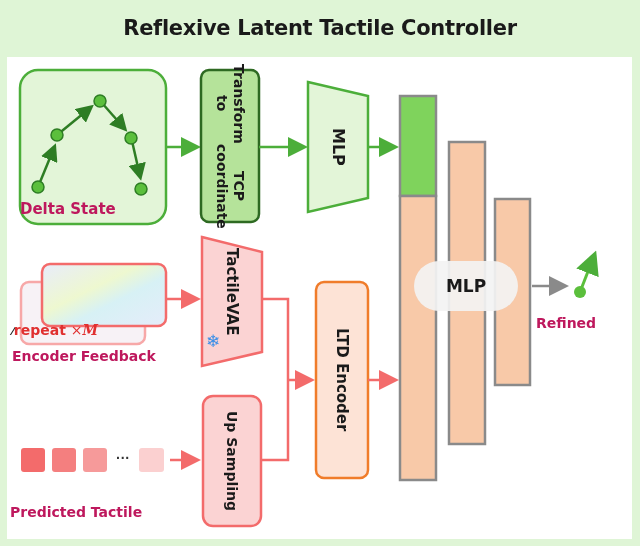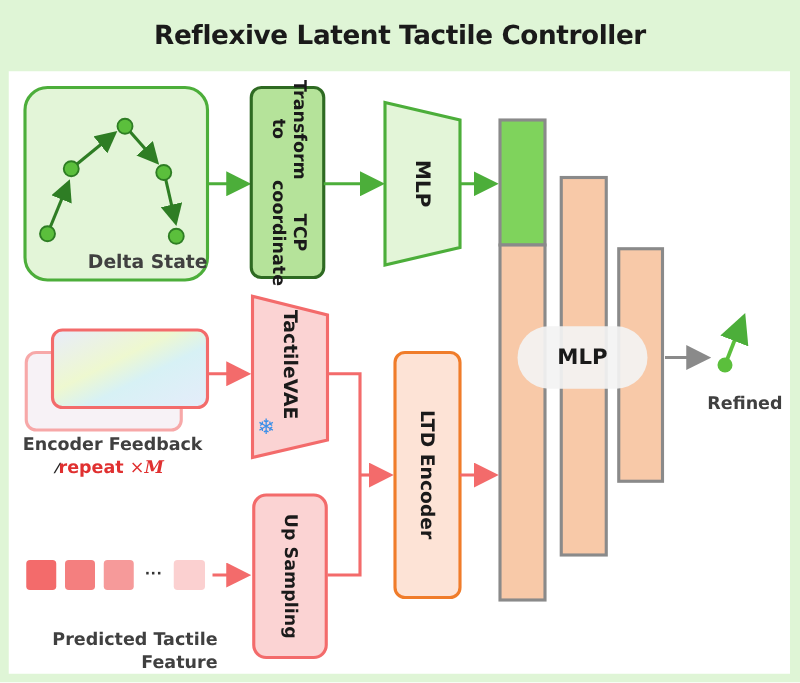--- a/index.html
+++ b/index.html
@@ -2,21 +2,21 @@
 <html><head>
 <meta charset="utf-8">
 <style>
   html,body{margin:0;padding:0;background:#ffffff;}
   body{width:640px;height:546px;position:relative;overflow:hidden;font-family:"Liberation Sans",sans-serif;}
   .frame{position:absolute;left:0;top:0;width:640px;height:546px;background:#dff5d6;}
   .title{position:absolute;left:0;top:0;width:640px;height:56px;display:flex;align-items:center;justify-content:center;font-family:"DejaVu Sans",sans-serif;font-weight:bold;font-size:21px;color:#1a1a1a;letter-spacing:-0.3px;}
   .panel{position:absolute;left:7px;top:57px;width:625px;height:482px;background:#ffffff;}
   .abs{position:absolute;}
   .vtext{writing-mode:vertical-rl;font-family:"DejaVu Sans",sans-serif;font-weight:bold;color:#1a1a1a;text-align:center;}
-  .lbl{position:absolute;font-family:"DejaVu Sans",sans-serif;font-weight:bold;color:#404040;text-align:right;font-size:14px;}
+  .lbl{position:absolute;font-family:"DejaVu Sans",sans-serif;font-weight:bold;color:#be185d;text-align:left;font-size:14px;}
   svg{position:absolute;left:0;top:0;}
 </style>
 </head>
 <body>
 
 <div class="frame"></div>
 <div class="title">Reflexive Latent Tactile Controller</div>
 <div class="panel"></div>
 
 <svg width="640" height="546" viewBox="0 0 640 546">
@@ -117,33 +117,32 @@
 </div>
 
 <div class="abs vtext" style="left:308px;top:96px;width:60px;height:102px;display:flex;justify-content:center;align-items:center;font-size:16px;">MLP</div>
 
 <div class="abs vtext" style="left:202px;top:250px;width:60px;height:84px;display:flex;flex-direction:row;justify-content:center;align-items:center;font-size:15px;line-height:18px;">
   <span>Tactile</span>
   <span>VAE</span>
 </div>
 <div class="abs" style="left:203px;top:332px;width:20px;height:20px;color:#3b8fe8;font-size:17px;line-height:20px;text-align:center;">❄</div>
 
-<div class="abs" style="left:45px;top:322px;font-family:'DejaVu Sans',sans-serif;font-weight:bold;font-size:14px;color:#e03030;white-space:nowrap;margin-top:44px;">
+<div class="abs" style="left:12px;top:322px;font-family:'DejaVu Sans',sans-serif;font-weight:bold;font-size:14px;color:#e03030;white-space:nowrap;">
   <span style="color:#222;font-size:11px;">⁄</span><span>repeat</span>
   <span style="font-weight:normal;">×</span><span style="font-family:'DejaVu Serif',serif;font-style:italic;">M</span>
 </div>
 <div class="lbl" style="left:12px;top:348px;width:150px;font-size:14px;">Encoder Feedback</div>
 
 <div class="abs vtext" style="left:203px;top:396px;width:58px;height:130px;display:flex;justify-content:center;align-items:center;font-size:14px;">Up Sampling</div>
 
 <div class="abs vtext" style="left:316px;top:282px;width:52px;height:196px;display:flex;justify-content:center;align-items:center;font-size:15px;">LTD Encoder</div>
 
 <div class="abs" style="left:110px;top:450px;width:26px;font-size:14px;font-weight:bold;color:#333;text-align:center;">···</div>
 <div class="lbl" style="left:10px;top:490px;width:164px;font-size:14px;line-height:18px;margin-top:13px;">
   <div>Predicted Tactile</div>
-  <div>Feature</div>
 </div>
 
 <div class="abs" style="left:414px;top:261px;width:104px;height:50px;display:flex;align-items:center;justify-content:center;font-family:'DejaVu Sans',sans-serif;font-weight:bold;font-size:17px;color:#1a1a1a;">MLP</div>
 
 <div class="lbl" style="left:536px;top:314px;width:90px;font-size:14px;line-height:19px;">
   <div>Refined</div>
 </div>
 
 </body></html>

